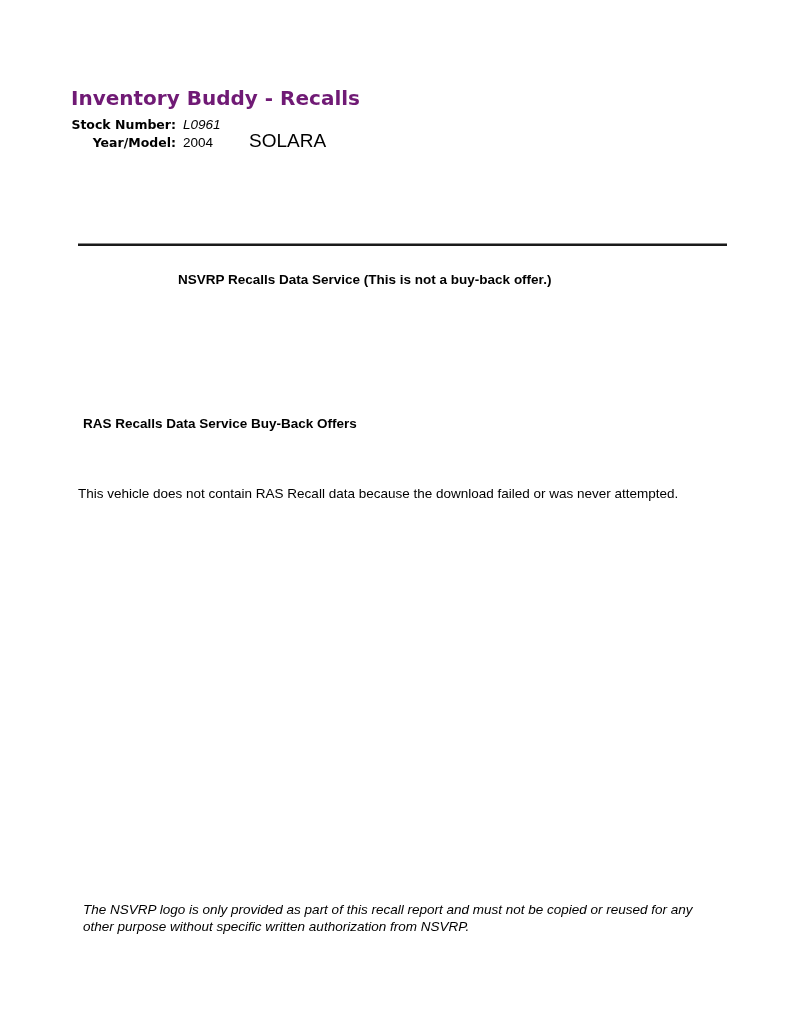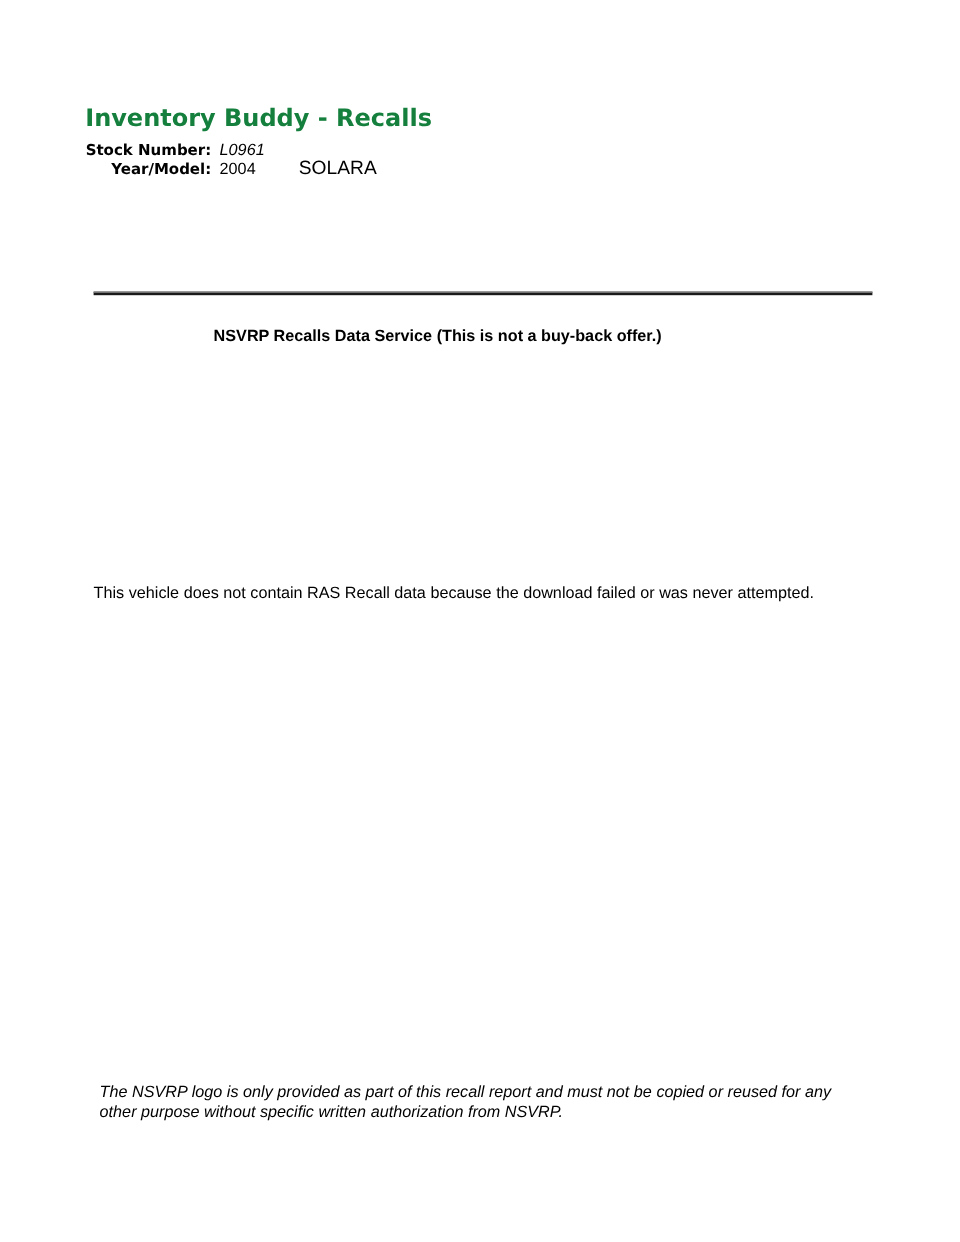--- a/index.html
+++ b/index.html
@@ -18,21 +18,21 @@
   }
   .abs { position: absolute; }
 
   .report-title {
     left: 71px;
     top: 86px;
     font-family: "DejaVu Sans", sans-serif;
     font-weight: bold;
     font-size: 20px;
     line-height: 1.2;
-    color: #15803d;
+    color: #701a75;
     white-space: nowrap;
   }
 
   .info-block {
     left: 0px;
     top: 117px;
     width: 500px;
   }
   .info-row {
     display: flex;
@@ -54,21 +54,21 @@
     white-space: nowrap;
     font-style: italic;
   }
   .info-value-year {
     margin-left: 7px;
     width: 66px;
     font-size: 13.5px;
     white-space: nowrap;
   }
   .info-value-model {
-    font-size: 16px;
+    font-size: 19px;
     white-space: nowrap;
     text-align: center;
   }
 
   .rule {
     left: 78px;
     top: 243px;
     width: 649px;
     height: 2px;
     background: #1a1a1a;
@@ -136,19 +136,20 @@
       <span class="info-value-model">SOLARA</span>
     </div>
   </div>
 
   <div class="abs rule"></div>
 
   <div class="abs section-heading nsvrp-heading">NSVRP Recalls Data Service (This is not a buy-back offer.)</div>
 
 
 
+  <div class="abs section-heading ras-heading">RAS Recalls Data Service Buy-Back Offers</div>
 
   <div class="abs ras-status">This vehicle does not contain RAS Recall data because the download failed or was never attempted.</div>
 
   <div class="abs footer-disclaimer">The NSVRP logo is only provided as part of this recall report and must not be copied or reused for any other purpose without specific written authorization from NSVRP.</div>
 
 
 </div>
 
 </body></html>

